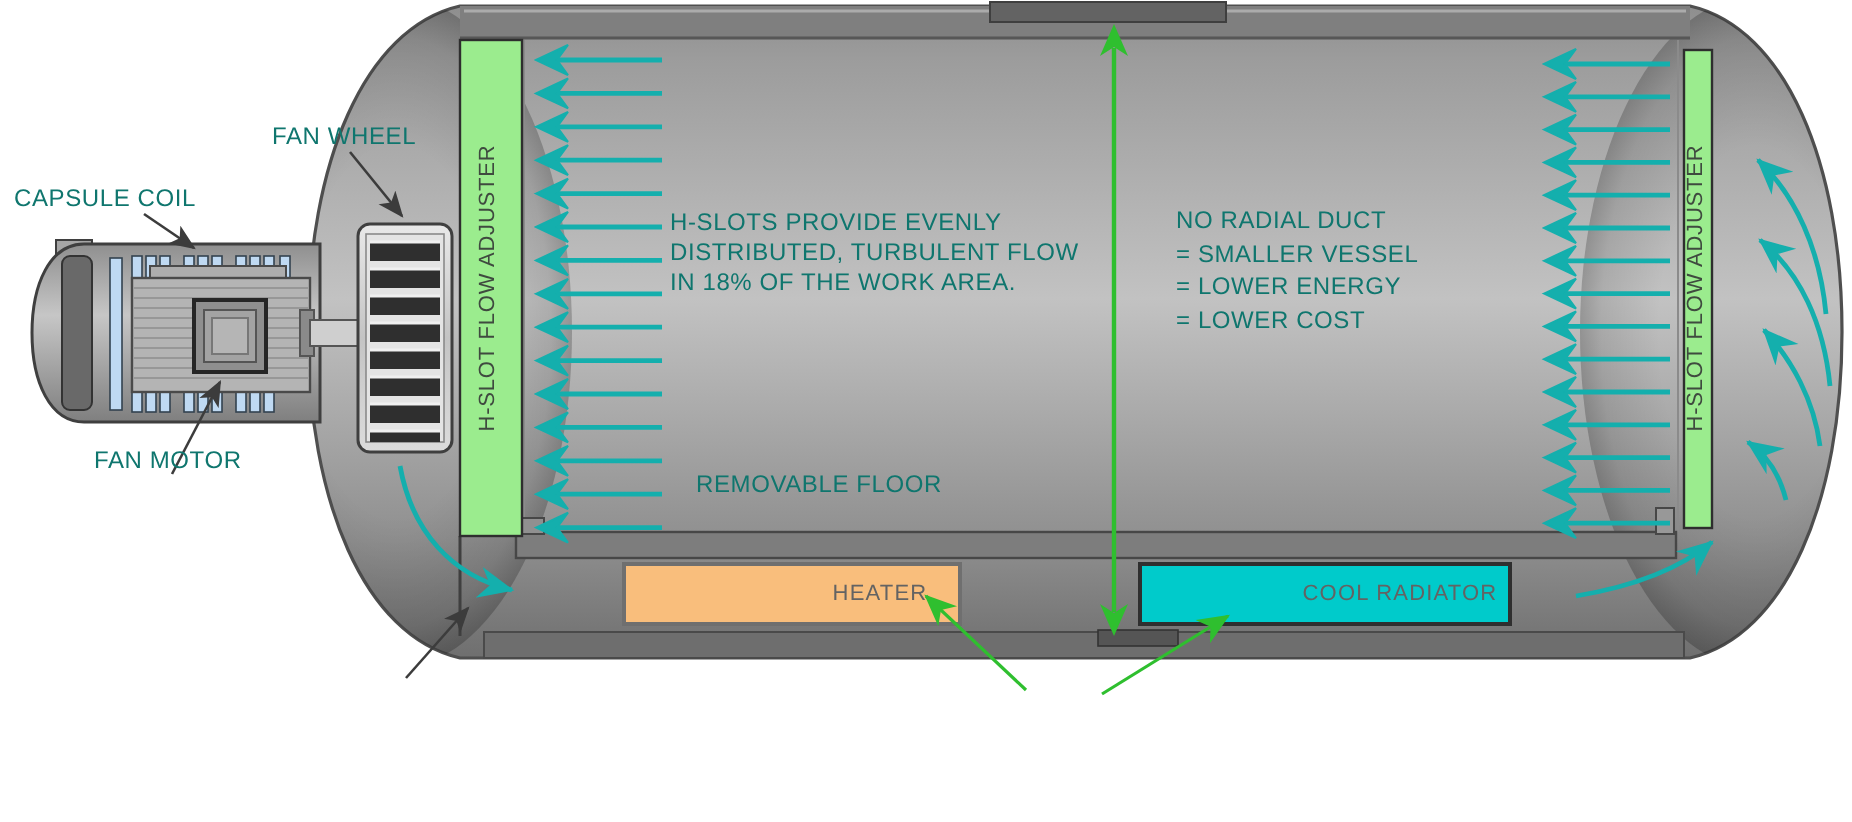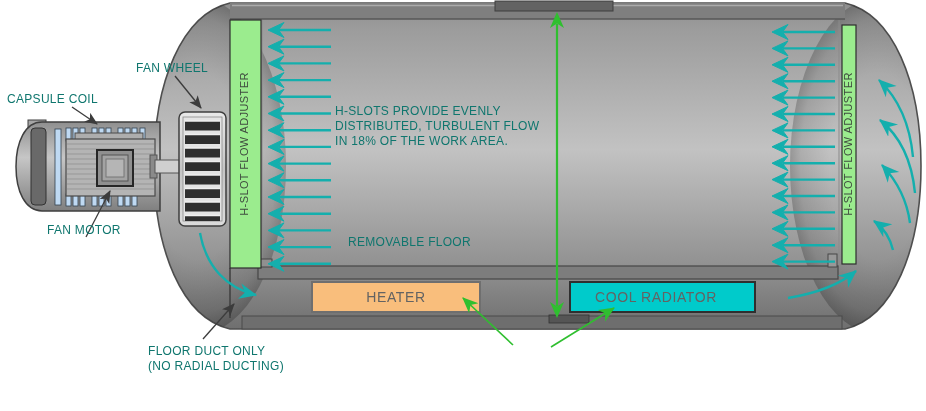--- a/index.html
+++ b/index.html
@@ -9,21 +9,21 @@
   }
   #stage svg{position:absolute;left:0;top:0;}
   .lbl{
     position:absolute;color:#0f766e;font-size:12px;line-height:14px;
     white-space:pre-line;letter-spacing:0.3px;
   }
   .note{line-height:15px;}
   .note-wide{line-height:16.5px;}
   .box-label{
     position:absolute;display:flex;align-items:center;justify-content:center;
-    color:#636363;font-size:14px;letter-spacing:0.6px;
+    color:#636363;font-size:11px;letter-spacing:0.6px;padding-left:44px;
   }
   .adjuster-label{
     position:absolute;width:240px;height:14px;text-align:center;
     transform:rotate(-90deg);color:#3f4a3f;font-size:11px;letter-spacing:0.4px;
     white-space:nowrap;
   }
 </style>
 </head>
 <body>
 
@@ -227,25 +227,27 @@
     <line x1="72" y1="107" x2="97" y2="124" marker-end="url(#blackHead)"></line>
     <line x1="175" y1="76" x2="201" y2="108" marker-end="url(#blackHead)"></line>
     <line x1="86" y1="237" x2="110" y2="191" marker-end="url(#blackHead)"></line>
     <line x1="203" y1="339" x2="234" y2="304" marker-end="url(#blackHead)"></line>
   </g>
 </svg>
 
 <div class="lbl" style="left:7px;top:92px;">CAPSULE COIL</div>
 <div class="lbl" style="left:136px;top:61px;">FAN WHEEL</div>
 <div class="lbl" style="left:47px;top:223px;text-align:right;">FAN MOTOR</div>
-<div class="lbl note" style="left:148px;top:344px;">FLOOR DUCT ONLY
-(NO RADIAL DUCTING)</div>
 <div class="lbl note" style="left:335px;top:104px;">H-SLOTS PROVIDE EVENLY
 DISTRIBUTED, TURBULENT FLOW
 IN 18% OF THE WORK AREA.</div>
+<div class="lbl note-wide" style="left:588px;top:102px;">NO RADIAL DUCT
+= SMALLER VESSEL
+= LOWER ENERGY
+= LOWER COST</div>
 <div class="lbl" style="left:348px;top:235px;text-align:right;">REMOVABLE FLOOR</div>
 
 <div class="box-label" style="left:312px;top:282px;width:168px;height:30px;">HEATER</div>
 <div class="box-label" style="left:570px;top:282px;width:172px;height:30px;">COOL RADIATOR</div>
 
 <div class="adjuster-label" style="left:125px;top:137px;">H-SLOT FLOW ADJUSTER</div>
 <div class="adjuster-label" style="left:729px;top:137px;">H-SLOT FLOW ADJUSTER</div>
 
 </div>
 

